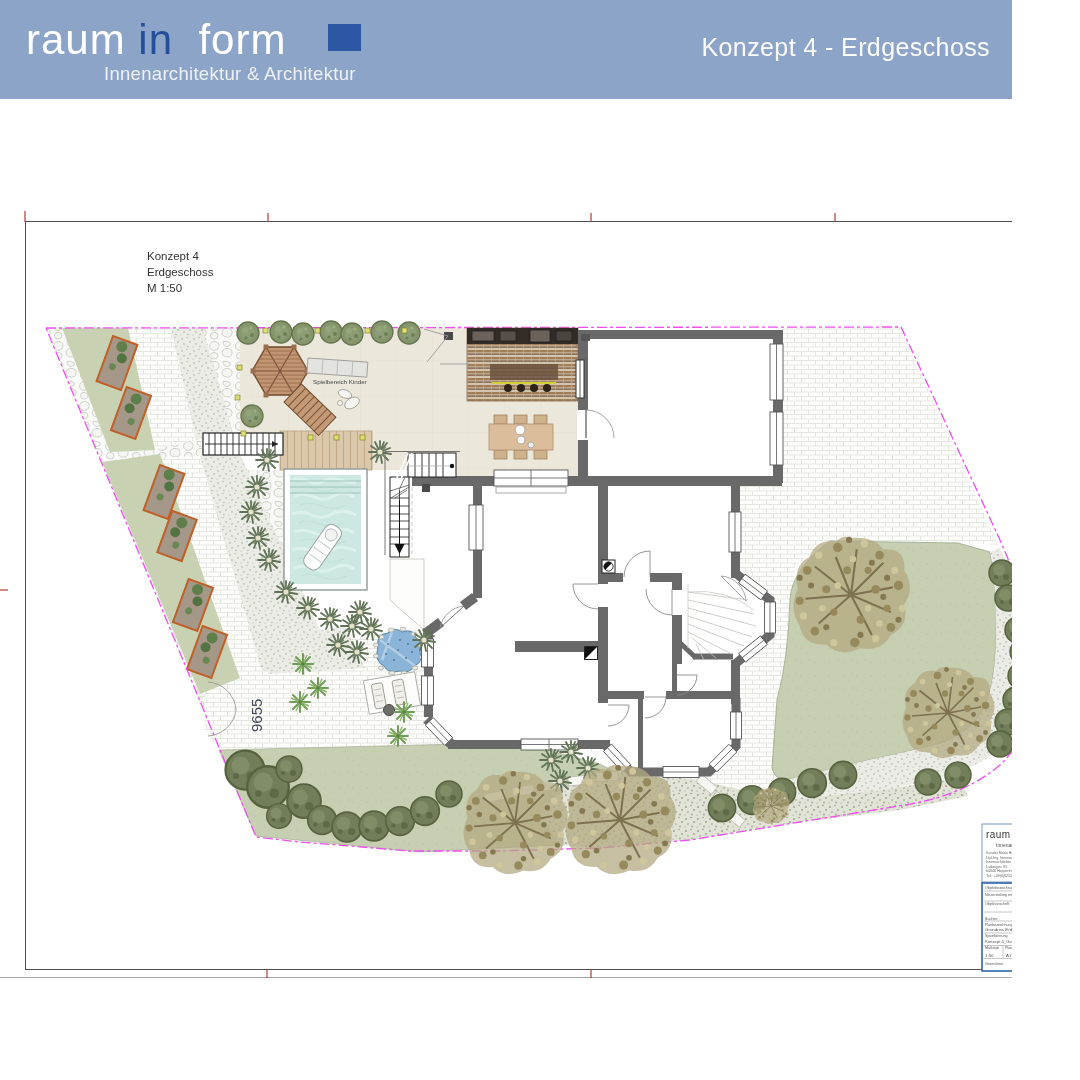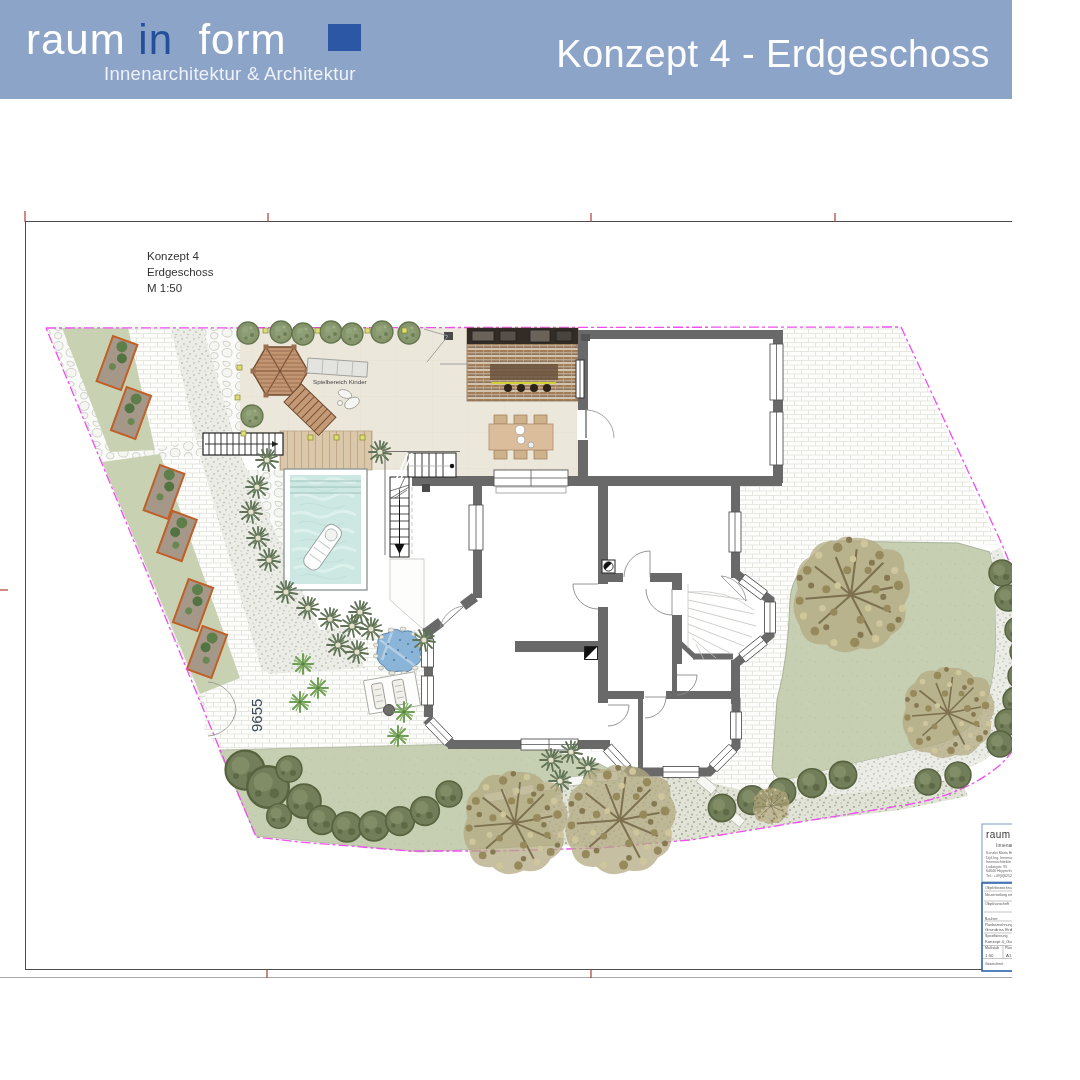--- a/index.html
+++ b/index.html
@@ -2,21 +2,21 @@
 <html><head>
 <meta charset="utf-8">
 <style>
 html,body{margin:0;padding:0;background:#fff;}
 #page{position:relative;width:1012px;height:1080px;overflow:hidden;background:#fff;font-family:"Liberation Sans",sans-serif;}
 #hdr{position:absolute;left:0;top:0;width:1080px;height:99px;background:#8da4c9;}
 #logo{position:absolute;left:26px;top:16px;font-size:42px;color:#fff;letter-spacing:1px;}
 #logo .in{color:#24509b;}
 #logosq{position:absolute;left:328px;top:24px;width:33px;height:27px;background:#2b57a5;}
 #sub{position:absolute;left:104px;top:63px;font-size:18.5px;color:#eef1f7;letter-spacing:0.3px;}
-#htitle{position:absolute;right:22px;top:33px;font-size:38px;color:#fdfdfe;letter-spacing:0.4px;}
+#htitle{position:absolute;right:22px;top:33px;font-size:25px;color:#fdfdfe;letter-spacing:0.4px;}
 svg{position:absolute;left:0;top:0;}
 </style>
 </head>
 <body>
 <div id="page">
 
 <div id="hdr"></div>
 
 <div id="logo">raum <span class="in">in</span>&nbsp; form</div>
 

